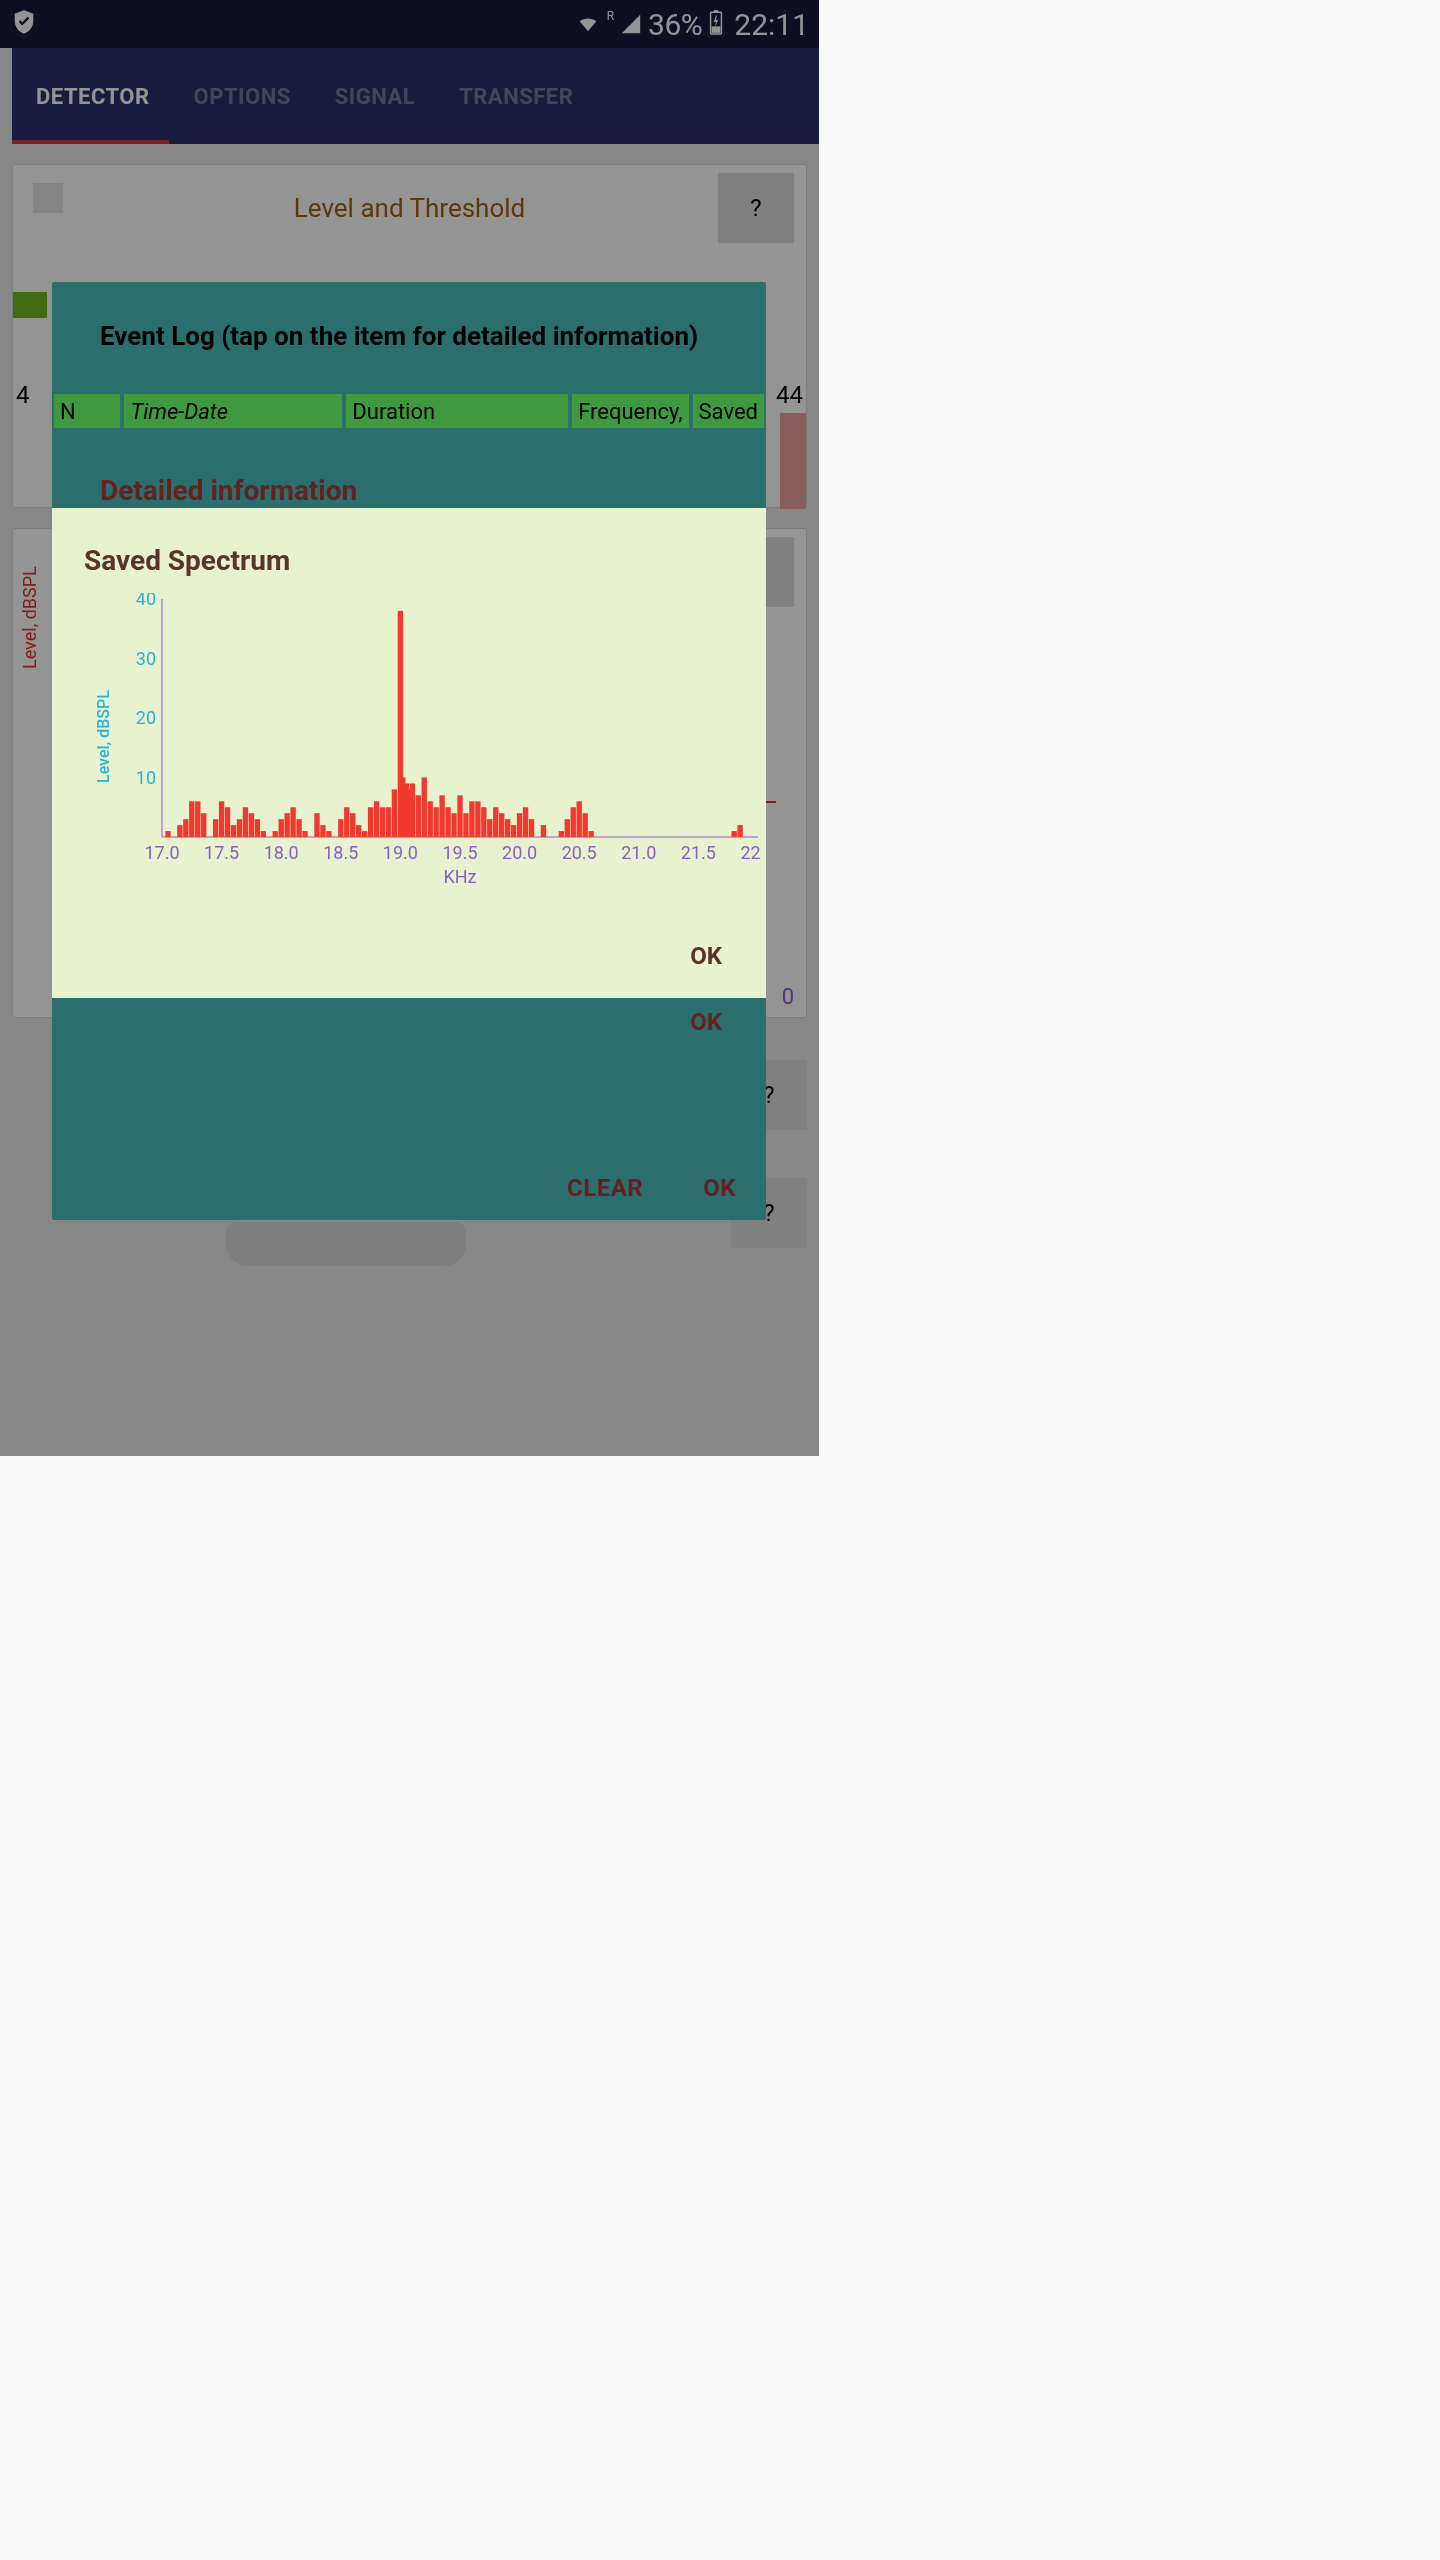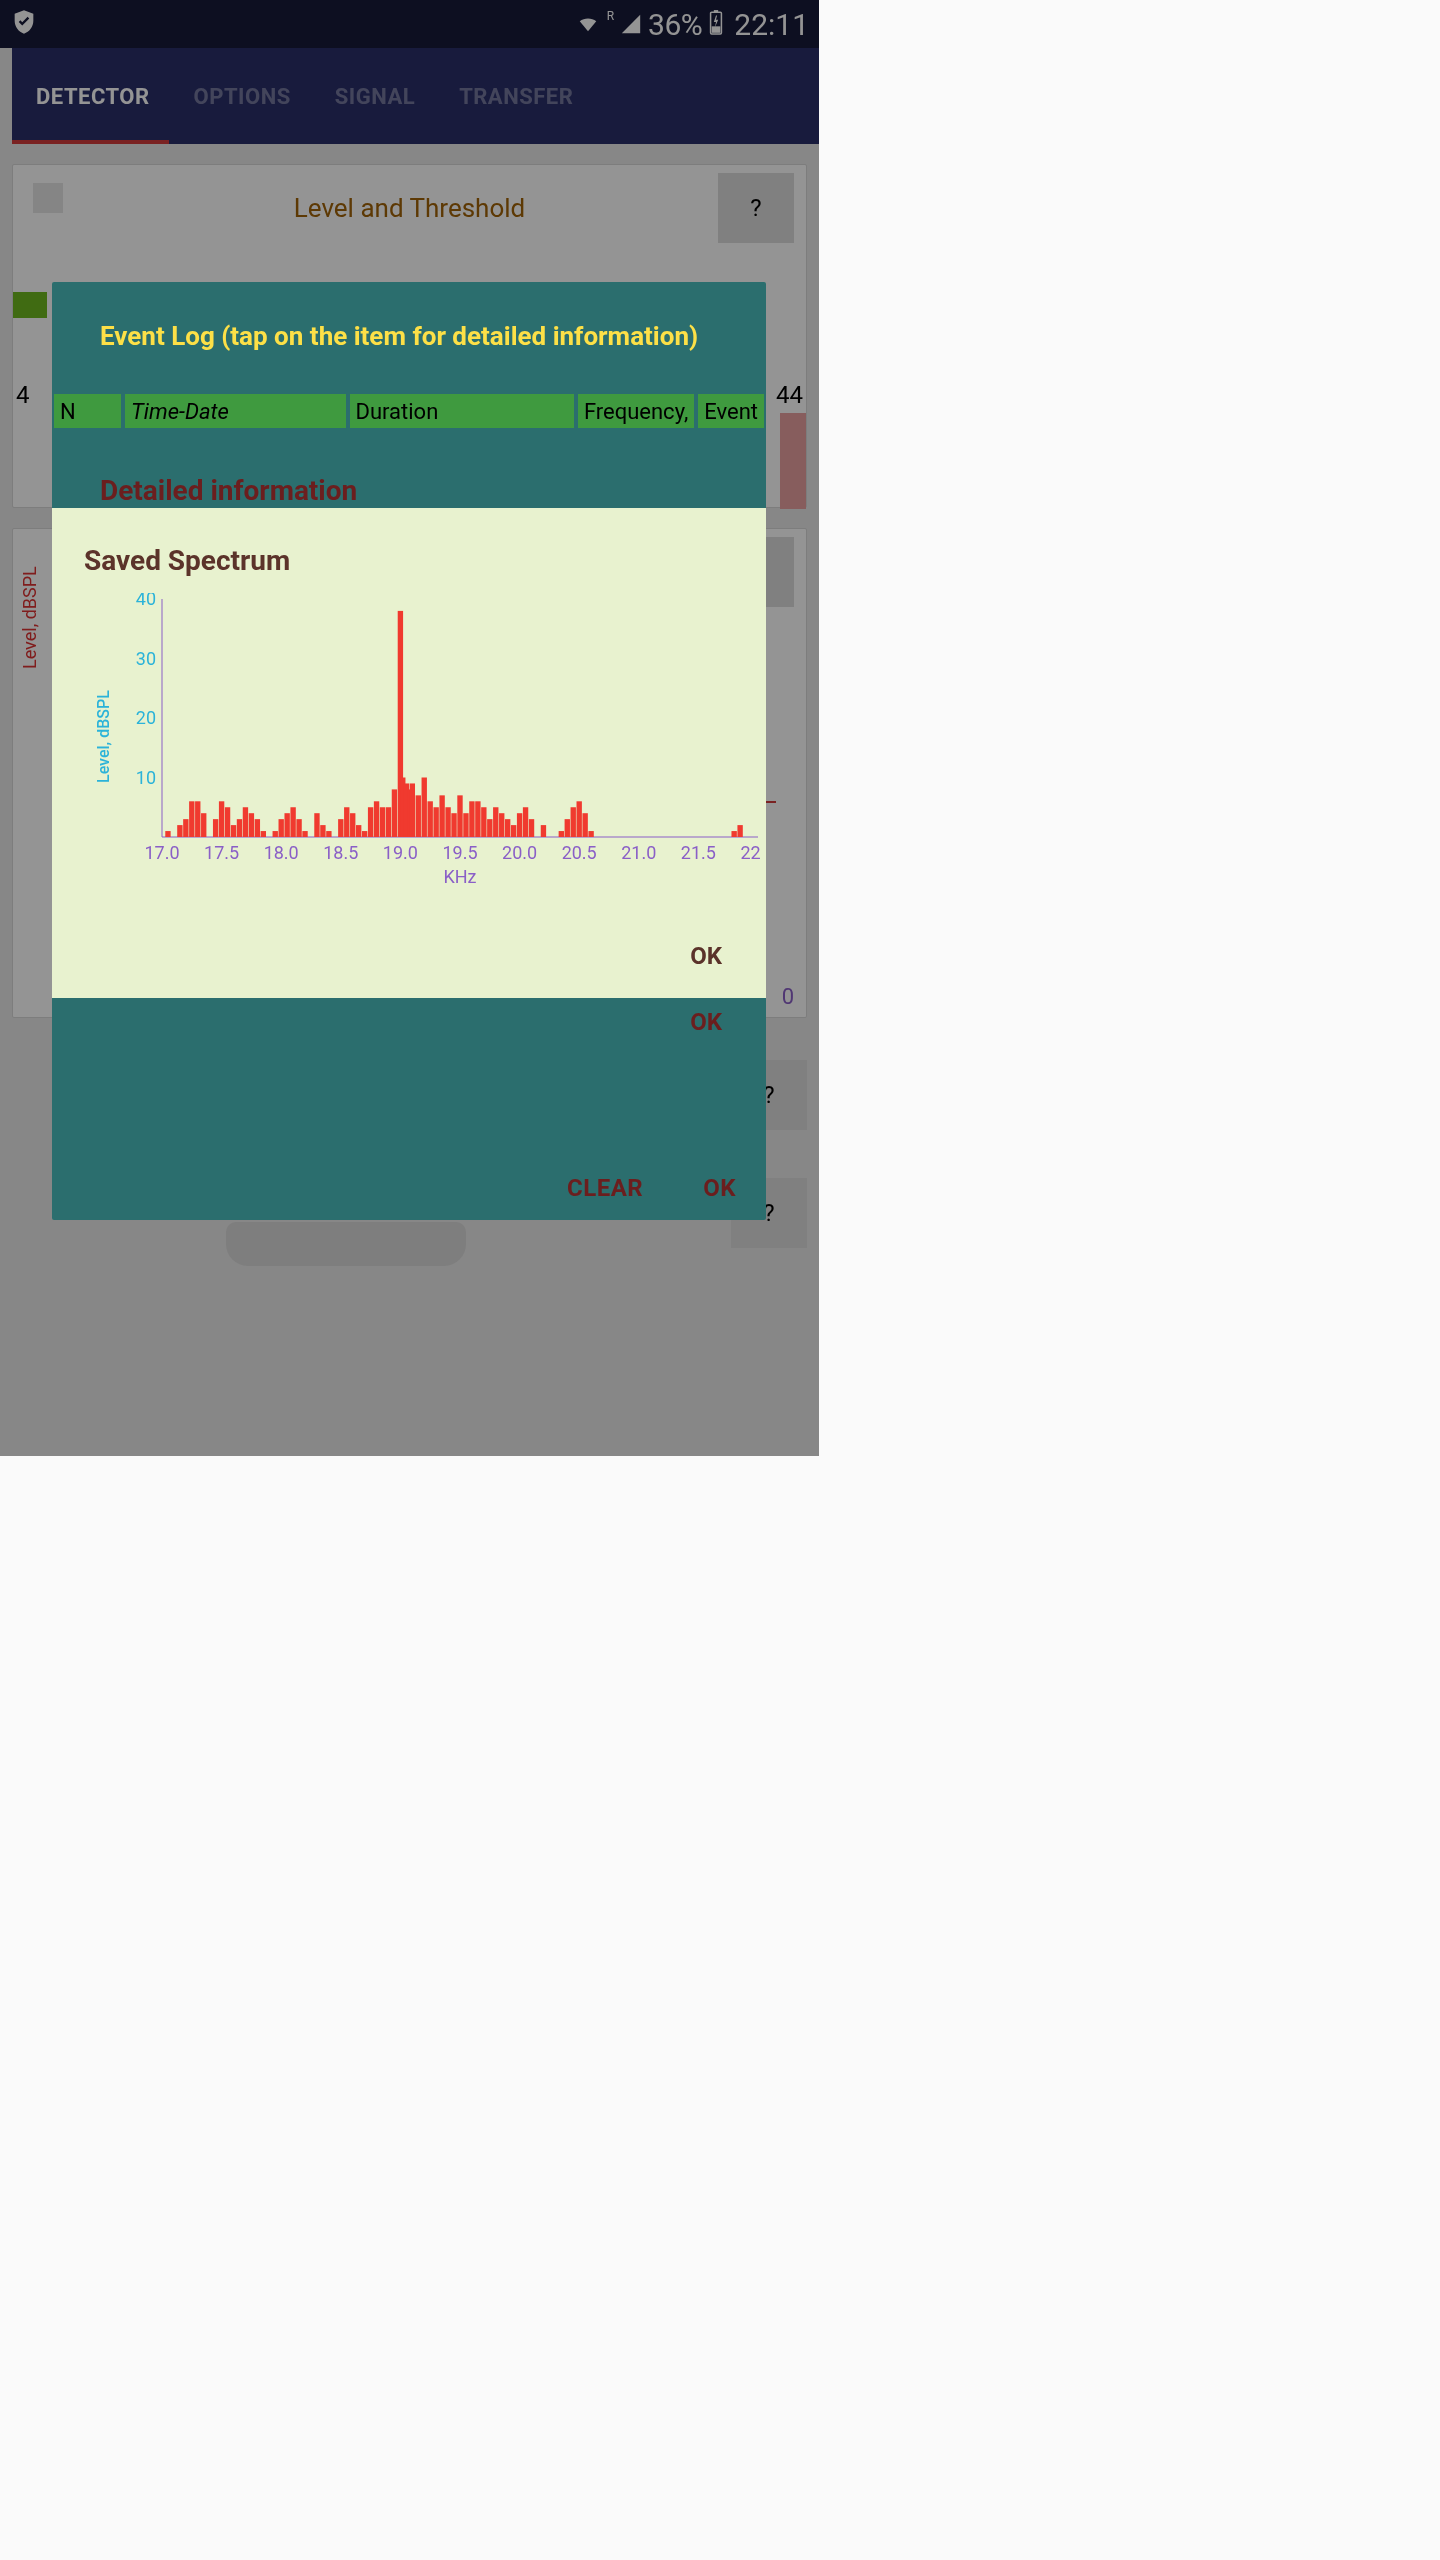--- a/index.html
+++ b/index.html
@@ -42,21 +42,21 @@
   .hc1 { top: 1060px; }
   .hc2 { top: 1178px; }
   .bottom-pill { position: absolute; top: 1222px; left: 226px; width: 240px; height: 44px; background: #d9d9d9; border-radius: 10px 10px 22px 22px; z-index: 5; }
 
   
   .dlg-outer { position: absolute; top: 282px; left: 52px; width: 714px; height: 938px; background: #2b6e6e; z-index: 60; border-radius: 2px; }
   .dlg-outer .btns { position: absolute; bottom: 18px; right: 30px; display: flex; gap: 60px; }
   .dlg-outer .btn { color: #6b1e1e; font-size: 24px; font-weight: 700; letter-spacing: 0.5px; }
 
   
-  .evlog-title { color: #fde047; font-size: 26px; font-weight: 700; padding: 38px 48px 8px; line-height: 1.3; }
+  .evlog-title { color: #000000; font-size: 26px; font-weight: 700; padding: 38px 48px 8px; line-height: 1.3; }
   .evlog-table { position: absolute; top: 112px; left: 0; right: 0; height: 34px; display: flex; gap: 4px; padding: 0 2px; }
   .evlog-table .th { background: #3f9a3f; color: #000; font-size: 22px; display: flex; align-items: center; padding: 0 6px; }
   .th-n { width: 68px; }
   .th-td { width: 224px; font-style: italic; }
   .th-du { width: 228px; }
   .th-fr { width: 118px; }
   .th-lv { flex: 1; }
 
   
   .dlg-mid { position: absolute; top: 162px; left: 0; right: 0; height: 614px; background: #2b6e6e; }
@@ -146,21 +146,21 @@
 
   <div class="dim-overlay"></div>
 
   <div class="dlg-outer">
     <div class="evlog-title">Event Log (tap on the item for detailed information)</div>
     <div class="evlog-table">
       <div class="th th-n">N</div>
       <div class="th th-td">Time-Date</div>
       <div class="th th-du">Duration</div>
       <div class="th th-fr">Frequency,</div>
-      <div class="th th-lv">Event</div>
+      <div class="th th-lv">Saved</div>
     </div>
 
     <div class="dlg-mid">
       <div class="detail-title">Detailed information</div>
       <div class="ok">OK</div>
     </div>
 
     <div class="dlg-inner">
       <div class="title">Saved Spectrum</div>
       <div class="chart-wrap">

